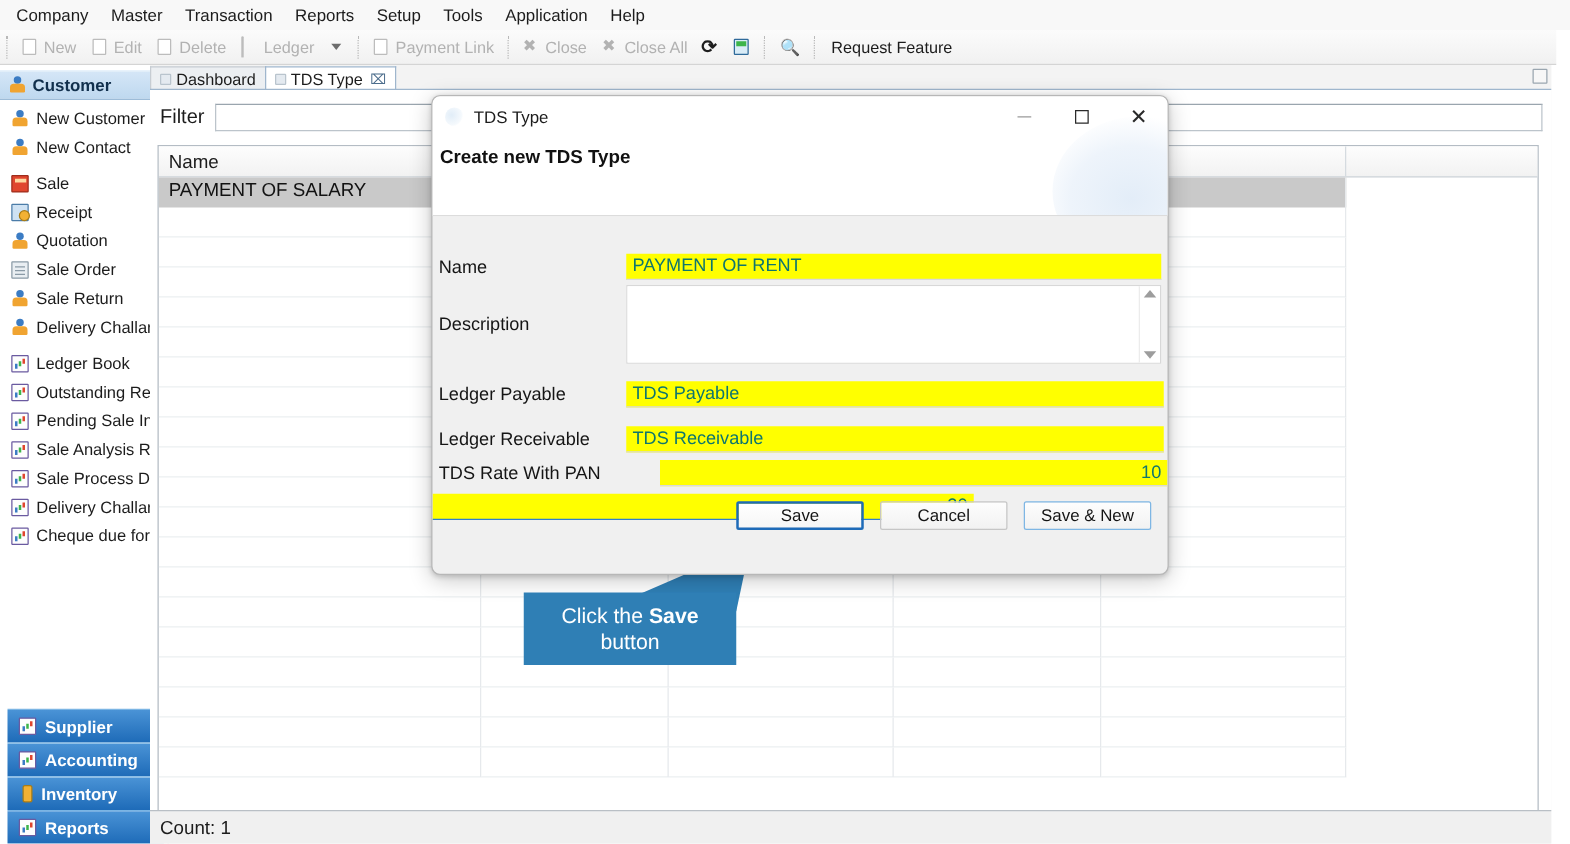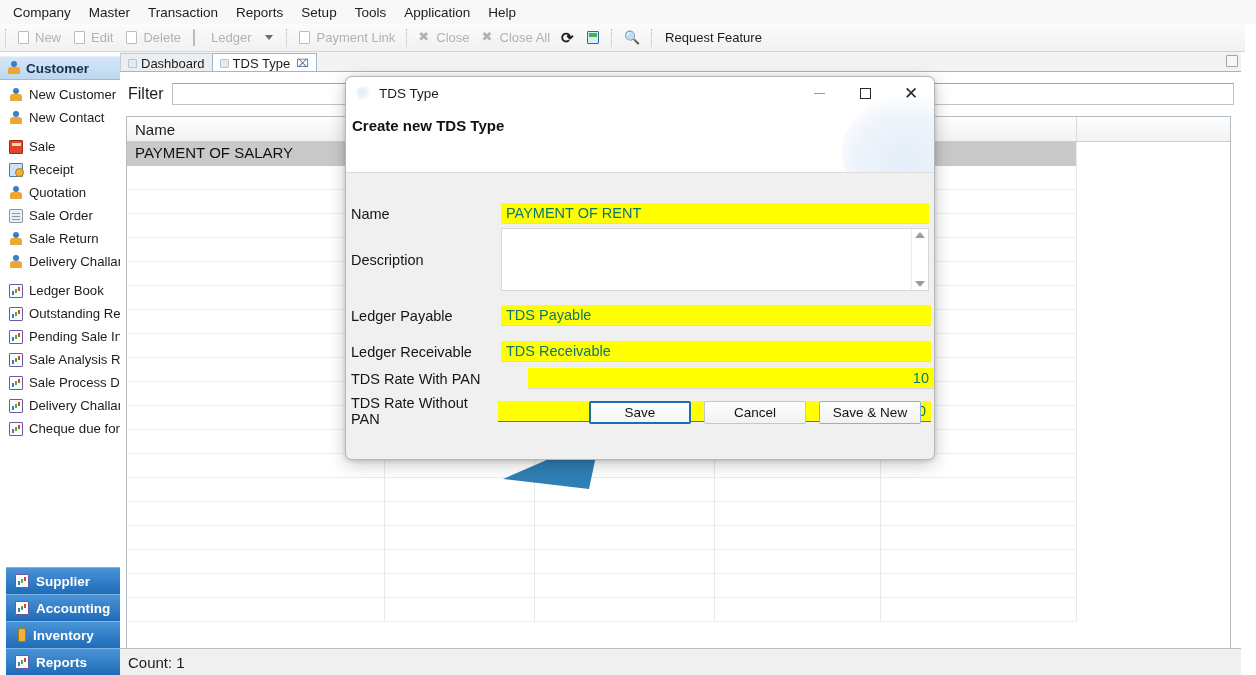--- a/index.html
+++ b/index.html
@@ -681,32 +681,37 @@
         <span class="flabel">Ledger Receivable</span>
         <input class="fin" style="width: 430px;" value="TDS Receivable">
       </div>
 
       <div class="frow" style="position:absolute;left:0;top:195px;width:100%;gap:36px;">
         <span class="flabel">TDS Rate With PAN</span>
         <input class="fin num" style="width: 430px;" value="10">
       </div>
 
       <div class="frow" style="position:absolute;left:0;top:222px;width:100%;">
-        <span class="flabel" style="width:152px;">TDS Rate Without PAN</span>
         <input class="fin num focus" style="width: 433px;" value="20">
       </div>
 
       <div class="btnrow">
         <div class="btn default">
           <span>Save</span>
         </div>
         <div class="btn">
           <span>Cancel</span>
         </div>
         <div class="btn alt">
           <span>Save &amp; New</span>
         </div>
       </div>
     </div>
   </div>
 
+  <div class="callout">
+    <div>
+      <span>Click the </span><b>Save</b>
+    </div>
+    <div>button</div>
+  </div>
 
 </div>
 
 </body></html>

